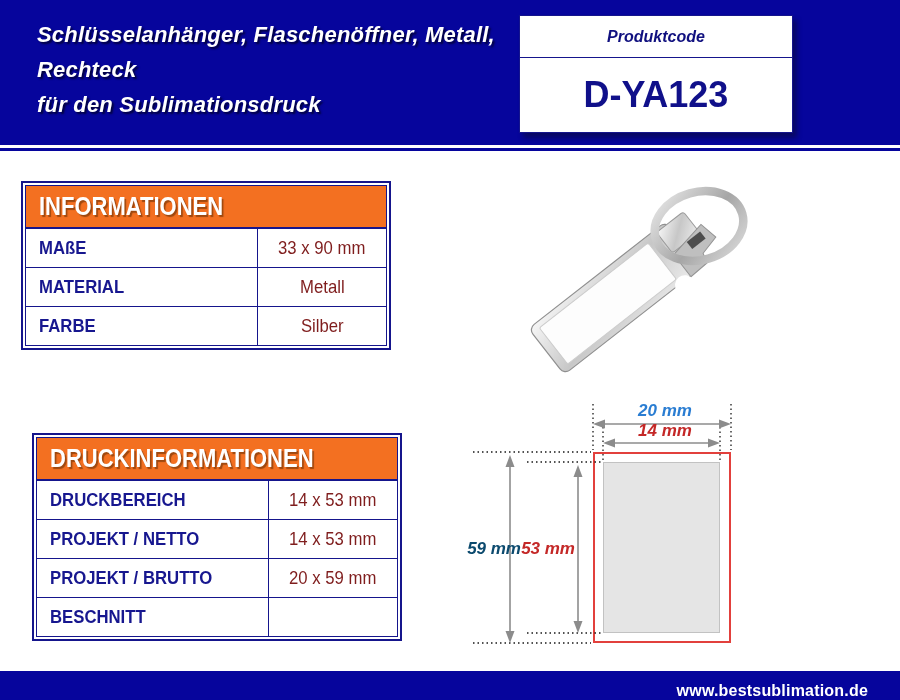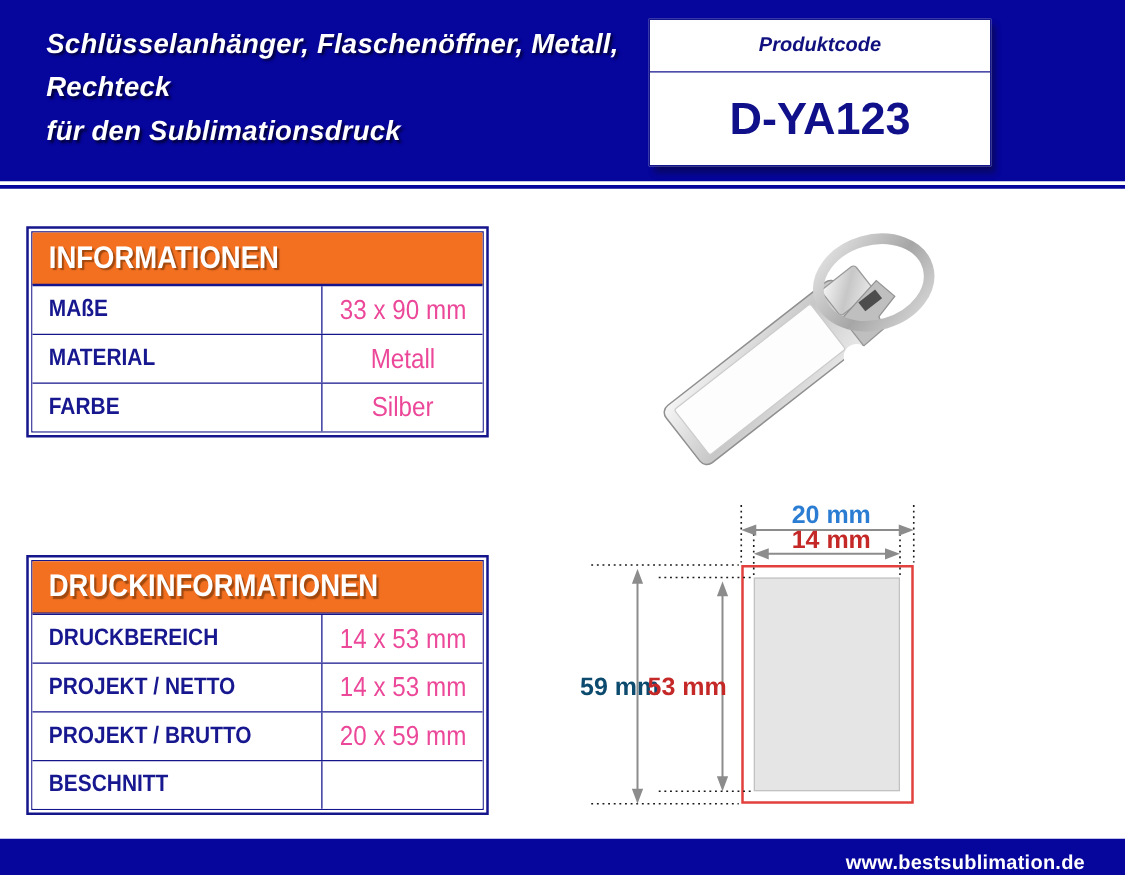--- a/index.html
+++ b/index.html
@@ -17,42 +17,42 @@
   .code-box { position:absolute; left:519px; top:15px; width:274px; height:118px; background:#ffffff;
               border:1px solid #15158C; box-shadow:4px 5px 5px rgba(10,10,30,0.45); }
   .code-label { height:42px; border-bottom:1px solid #15158C; display:flex; align-items:center; justify-content:center;
                 color:#10107F; font-style:italic; font-weight:bold; font-size:16px; }
   .code-value { height:73px; display:flex; align-items:center; justify-content:center;
                 color:#10108A; font-weight:bold; font-size:36px; }
 
   
   .panel { position:absolute; left:21px; width:370px; background:#fff; border:2px solid #15158C; padding:2px; }
   .panel-info  { top:181px; }
-  .panel-druck { top:444px; }
+  .panel-druck { top:433px;margin-left:11px; }
   .tbl { border:1px solid #15158C; }
   .tbl-header { height:42px; background:#F37021; border-bottom:1px solid #15158C; display:flex; align-items:center;
                 padding-left:13px; color:#ffffff; font-weight:bold; font-size:25px;
                 text-shadow:2px 2px 1px rgba(90,40,0,0.55); }
   .tbl-row { display:flex; height:39px; border-top:1px solid #15158C; background:#fff; }
   .tbl-row:first-of-type { border-top:none; }
   .tbl-label { flex:0 0 232px; border-right:1px solid #15158C; display:flex; align-items:center; padding-left:13px;
                color:#17178F; font-weight:bold; font-size:19px; }
-  .tbl-value { flex:1; display:flex; align-items:center; justify-content:center; color:#ec4899; font-size:22px; }
+  .tbl-value { flex:1; display:flex; align-items:center; justify-content:center; color:#7f1d1d; font-size:19px; }
   .cx  { display:inline-block; transform:scaleX(0.88); transform-origin:left center; white-space:nowrap; }
   .cxc { display:inline-block; transform:scaleX(0.88); transform-origin:center center; white-space:nowrap; }
 
   
   .photo { position:absolute; left:480px; top:160px; width:300px; height:240px; }
 
   
   .diagram { position:absolute; left:440px; top:395px; width:330px; height:265px; }
   .brutto { position:absolute; left:153px; top:57px; width:138px; height:191px; background:#ffffff; border:2px solid #E2403C; }
   .netto  { position:absolute; left:163px; top:67px; width:117px; height:171px; background:#E5E5E5; border:1px solid #C2C2C2; }
   .dims { position:absolute; left:0; top:0; width:330px; height:265px; }
-  .dim-label { position:absolute; font-weight:bold; font-size:20px; white-space:nowrap; }
+  .dim-label { position:absolute; font-style:italic; font-weight:bold; font-size:17px; white-space:nowrap; }
   .lab-20 { left:160px; top:6px;  width:130px; text-align:center; color:#2A7DD2; }
   .lab-14 { left:170px; top:26px; width:110px; text-align:center; color:#C42827; }
   .lab-59 { left:8px;  top:144px; width:57px;  text-align:right;  color:#0c4a6e;margin-left:16px; }
   .lab-53 { left:78px; top:144px; width:57px;  text-align:right;  color:#C42827; }
 
   
   .footer-bar { position:absolute; left:0; bottom:0; width:900px; height:29px; background:#06059C;
                 display:flex; align-items:flex-end; justify-content:flex-end; padding-right:32px; }
   .footer-url { color:#ffffff; font-size:16px; font-weight:bold; letter-spacing:0.2px; cursor:pointer; }
 </style>

